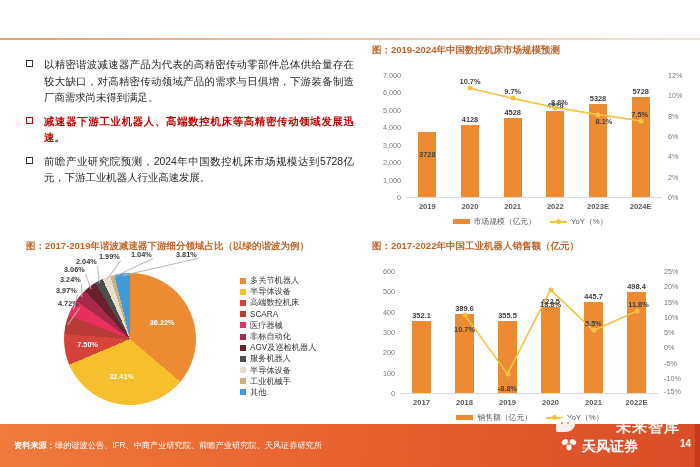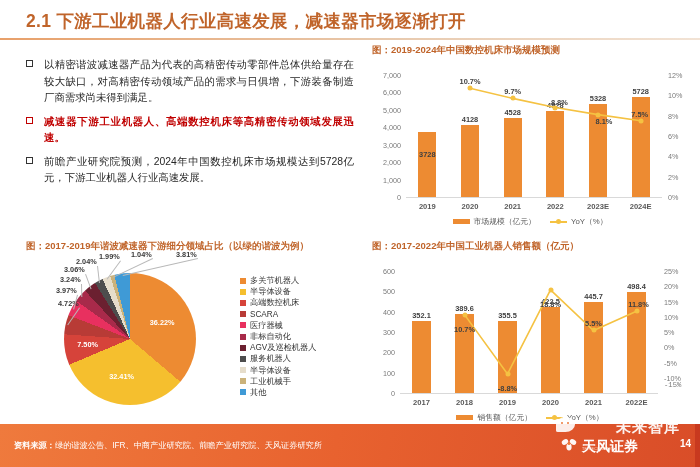--- a/index.html
+++ b/index.html
@@ -132,21 +132,20 @@
   .wm-logo-sub { position: absolute; left: 30px; top: 33px; font-size: 3.6px;
                  color: #ffe8d8; letter-spacing: .4px; white-space: nowrap; }
   .wm-flower { position: absolute; left: 8px; top: 23px; width: 18px; height: 16px; }
 </style>
 </head>
 <body>
 
 <div class="page">
 
   <div class="hdr">
-    <div class="hdr-title">2.1 下游工业机器人行业高速发展，减速器市场逐渐打开</div>
     <div class="hdr-rule"></div>
   </div>
 
   <div class="bullets" id="bullets">
       <div class="bullet">
         <span class="sq"></span>
         <p>以精密谐波减速器产品为代表的高精密传动零部件总体供给量存在较大缺口，对高精密传动领域产品的需求与日俱增，下游装备制造厂商需求尚未得到满足。</p>
       </div>
       <div class="bullet red">
         <span class="sq"></span>
@@ -297,21 +296,21 @@
     <div class="fig-title">图：2017-2022年中国工业机器人销售额（亿元）</div>
     <div class="plot" id="plot-robot" style="width:316px;height:166px;">
         <div class="axis-line" style="left: 28px; top: 136px; width: 258px; height: 1px;"></div>
         <div class="ytick" style="left: 0px; width: 23px; top: 136px;">0</div>
         <div class="ytick" style="left: 0px; width: 23px; top: 115.667px; text-align: right;">100</div>
         <div class="ytick" style="left: 0px; width: 23px; top: 95.3333px;">200</div>
         <div class="ytick" style="left: 0px; width: 23px; top: 75px;">300</div>
         <div class="ytick" style="left: 0px; width: 23px; top: 54.6667px;">400</div>
         <div class="ytick" style="left: 0px; width: 23px; top: 34.3333px;">500</div>
         <div class="ytick" style="left: 0px; width: 23px; top: 14px;">600</div>
-        <div class="y2tick" style="left: 292px; top: 128px; font-family: Liberation Mono, monospace;">-15%</div>
+        <div class="y2tick" style="left: 292px; top: 134px;">-15%</div>
         <div class="y2tick" style="left: 292px; top: 120.75px;">-10%</div>
         <div class="y2tick" style="left: 292px; top: 105.5px;">-5%</div>
         <div class="y2tick" style="left: 292px; top: 90.25px;">0%</div>
         <div class="y2tick" style="left: 292px; top: 75px;">5%</div>
         <div class="y2tick" style="left: 292px; top: 59.75px;">10%</div>
         <div class="y2tick" style="left: 292px; top: 44.5px;">15%</div>
         <div class="y2tick" style="left: 292px; top: 29.25px;">20%</div>
         <div class="y2tick" style="left: 292px; top: 14px;">25%</div>
         <div class="xtick" style="left: 49.5px; top: 141px;">2017</div>
         <div class="xtick" style="left: 92.5px; top: 141px;">2018</div>

